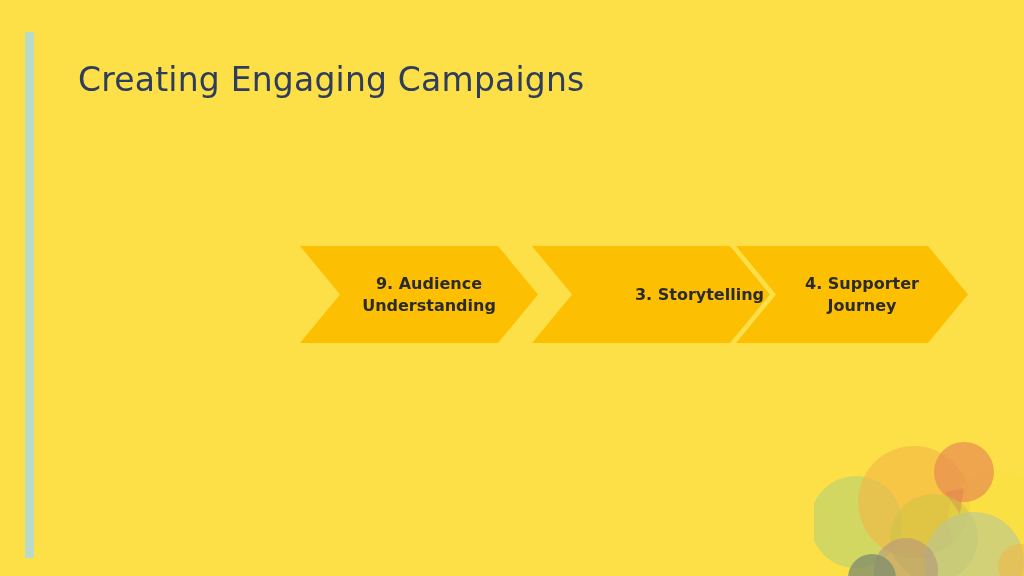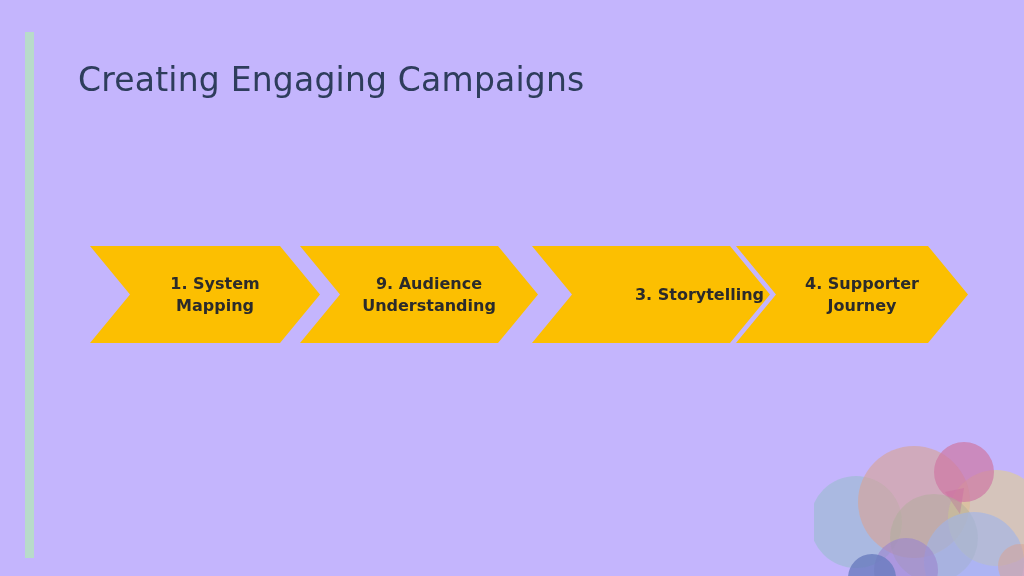--- a/index.html
+++ b/index.html
@@ -10,21 +10,21 @@
     width: 1024px;
     height: 576px;
     background: #ffffff;
     font-family: "Liberation Sans", sans-serif;
     overflow: hidden;
   }
   .slide {
     position: relative;
     width: 1024px;
     height: 576px;
-    background: #c4b5fd;
+    background: #fde047;
     overflow: hidden;
   }
 
   
   .accent-bar {
     position: absolute;
     left: 25px;
     top: 32px;
     width: 9px;
     height: 526px;
@@ -98,24 +98,20 @@
 <body>
 
 <div class="slide">
 
   <div class="accent-bar"></div>
 
   <div class="slide-title">Creating Engaging Campaigns</div>
 
   <div class="process-row">
 
-    <div class="chevron chev-1">
-      <span class="chevron-label">1. System
-Mapping</span>
-    </div>
 
     <div class="chevron chev-2">
       <span class="chevron-label">9. Audience
 Understanding</span>
     </div>
 
     <div class="chevron chev-3">
       <span class="chevron-label">3. Storytelling</span>
     </div>
 

